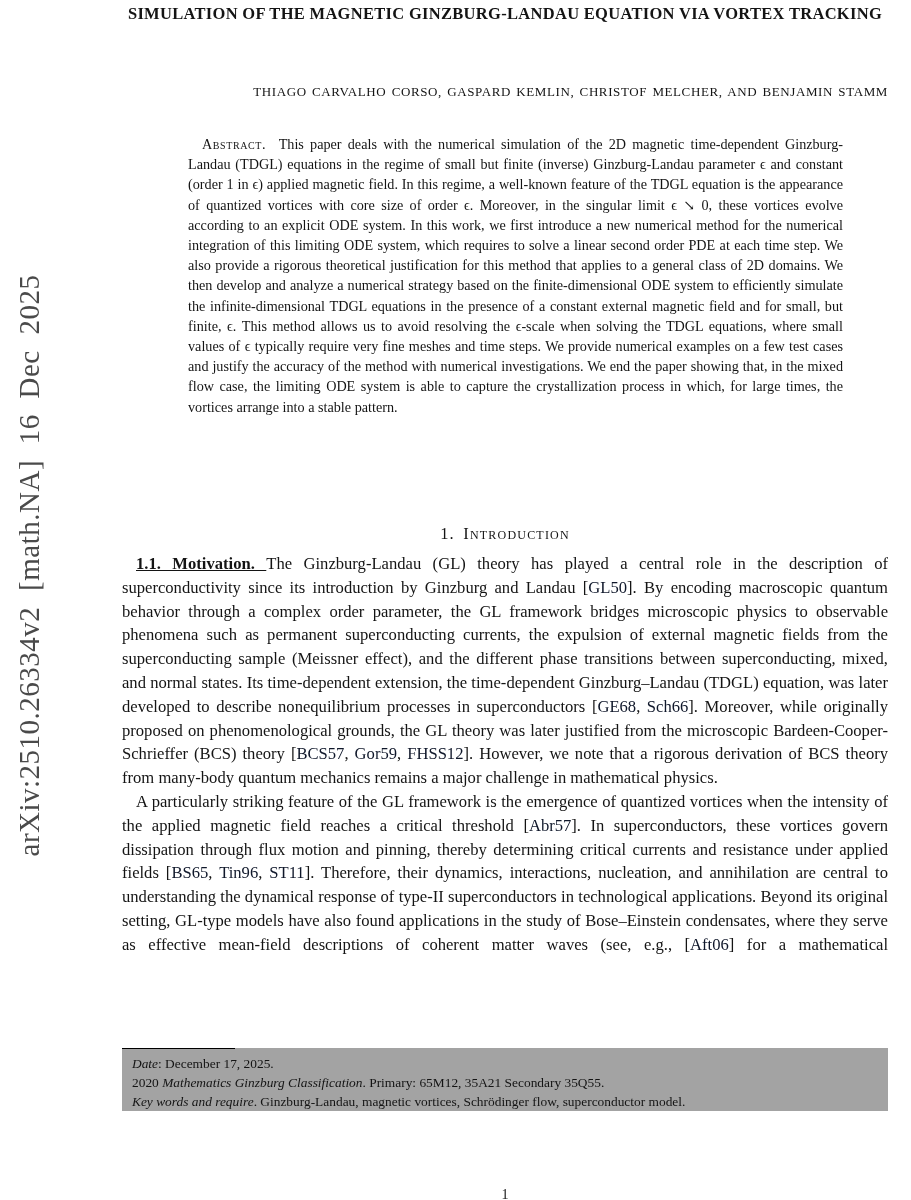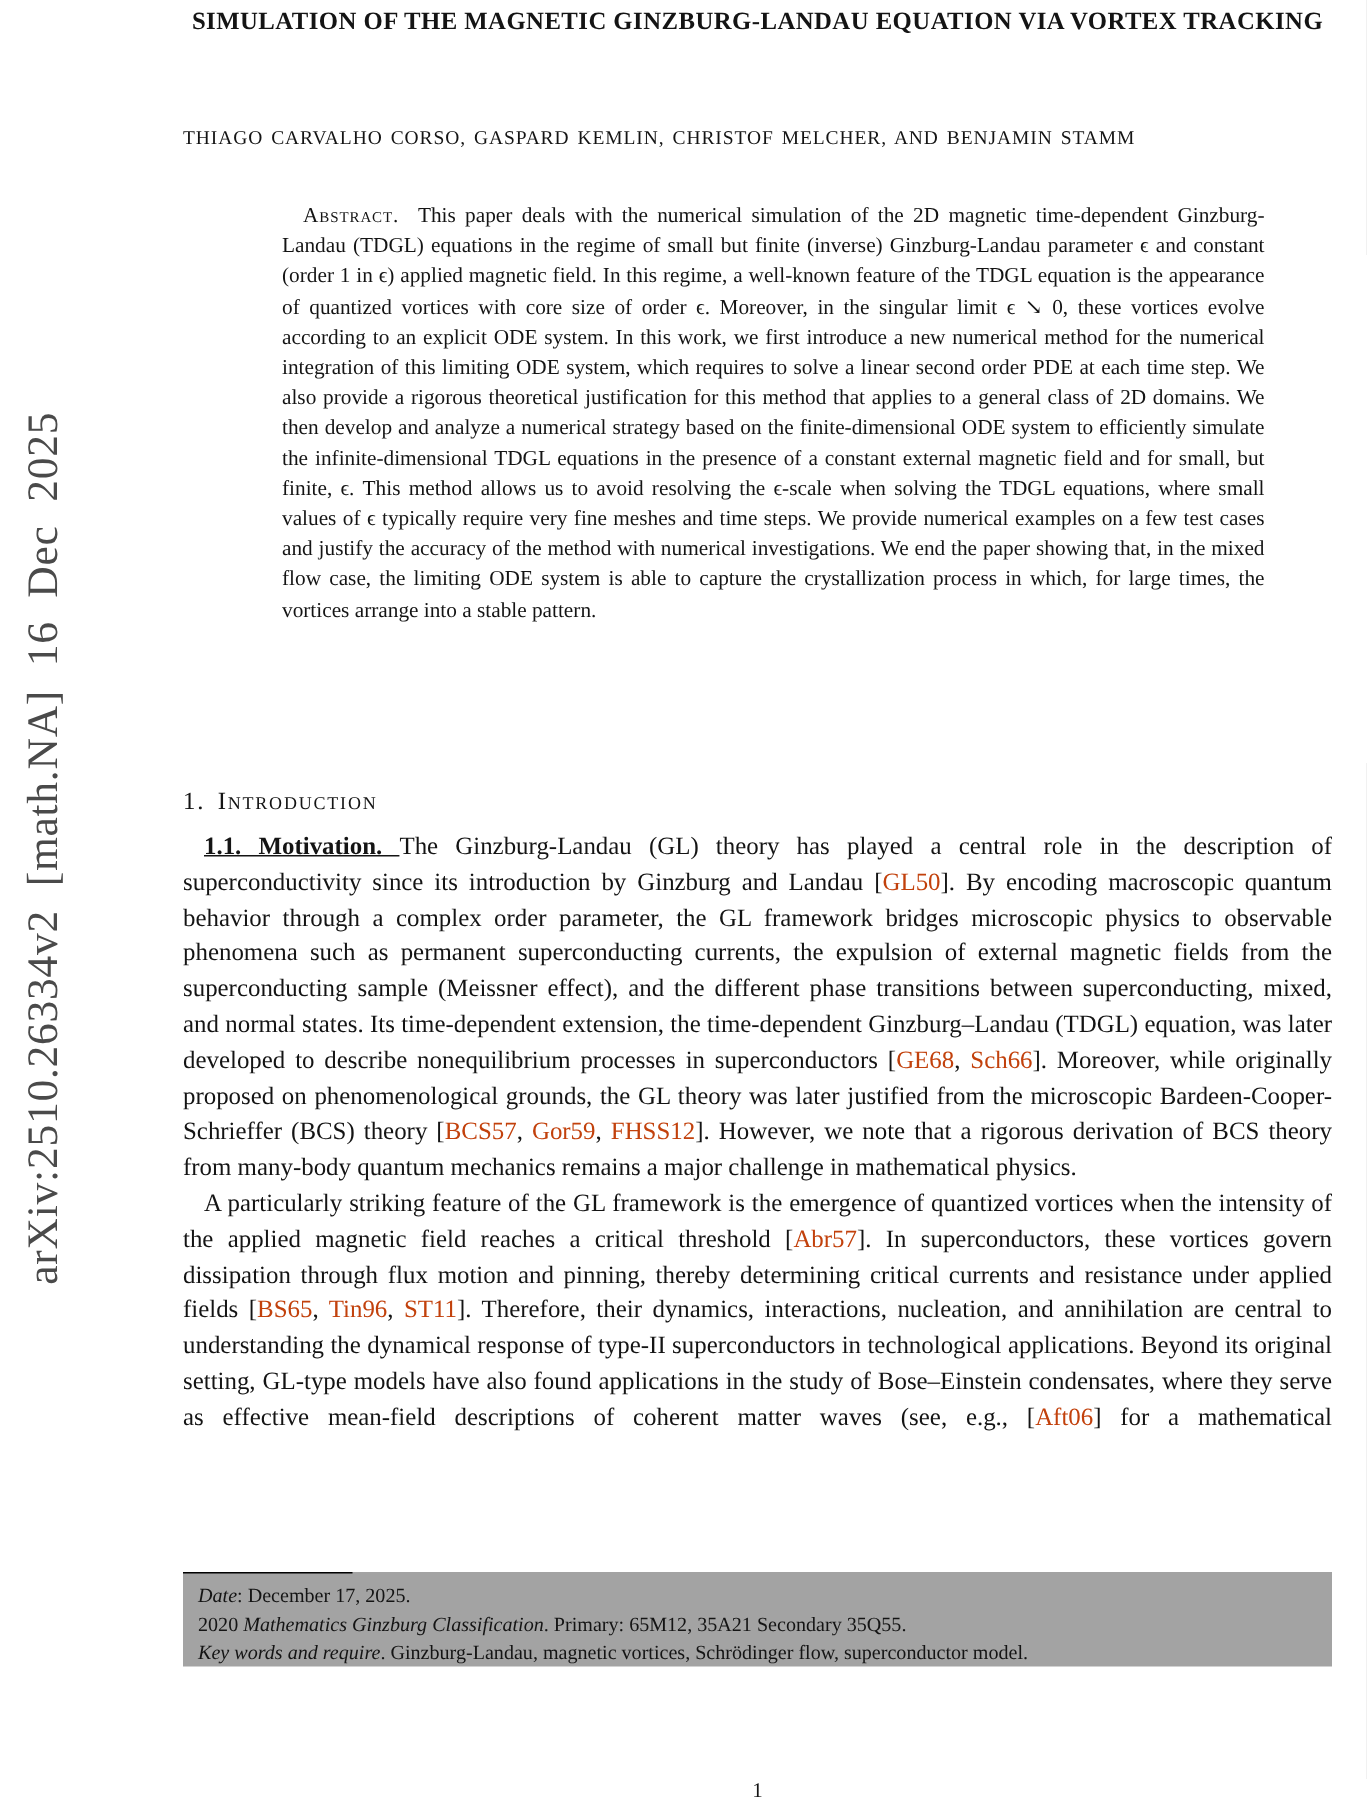--- a/index.html
+++ b/index.html
@@ -41,60 +41,61 @@
     top: 3px; left: 0; right: 0;
     text-align: center;
     font-size: 16.5px;
     font-weight: bold;
     line-height: 22px;
     letter-spacing: 0.3px;
   }
   .authors {
     position: absolute;
     top: 84px; left: 0; right: 0;
-    text-align: left;
+    text-align: right;
     font-size: 13px;
     letter-spacing: 0.6px;
     word-spacing: 1.5px;
   }
   .abstract {
     position: absolute;
     top: 134px; left: 66px; right: 45px;
     font-size: 14.2px;
     line-height: 20.2px;
     text-align: justify;
     text-indent: 14px;
   }
   .abstract-label {
     font-variant: small-caps;
     letter-spacing: 0.6px;
   }
   .section-heading {
     position: absolute;
     top: 524px; left: 0; right: 0;
+    text-align: center;
     font-size: 16.5px;
     font-weight: normal;
     font-variant: small-caps;
     letter-spacing: 1.2px;
     word-spacing: 3px;
   }
   .body-text {
     position: absolute;
     top: 552px; left: 0; right: 0;
     max-height: 496px;
     overflow: hidden;
     font-size: 16.6px;
     line-height: 23.8px;
     text-align: justify;
   }
   .body-par { text-indent: 14px; }
   .body-par.continues { text-align-last: justify; }
   .seg-bold { font-weight: bold; text-decoration: underline; }
   .seg-italic { font-style: italic; }
-  .cite { color: #c2410c; cursor: pointer; }
+  .cite { color: #0f172a; cursor: pointer; }
   .footnotes {
     position: absolute;
     top: 1048px; left: 0; right: 0;
     background: #a3a3a3;
     font-size: 13.4px;
     line-height: 19px;
   }
   .footnote-rule {
     width: 113px;
     height: 1.2px;

